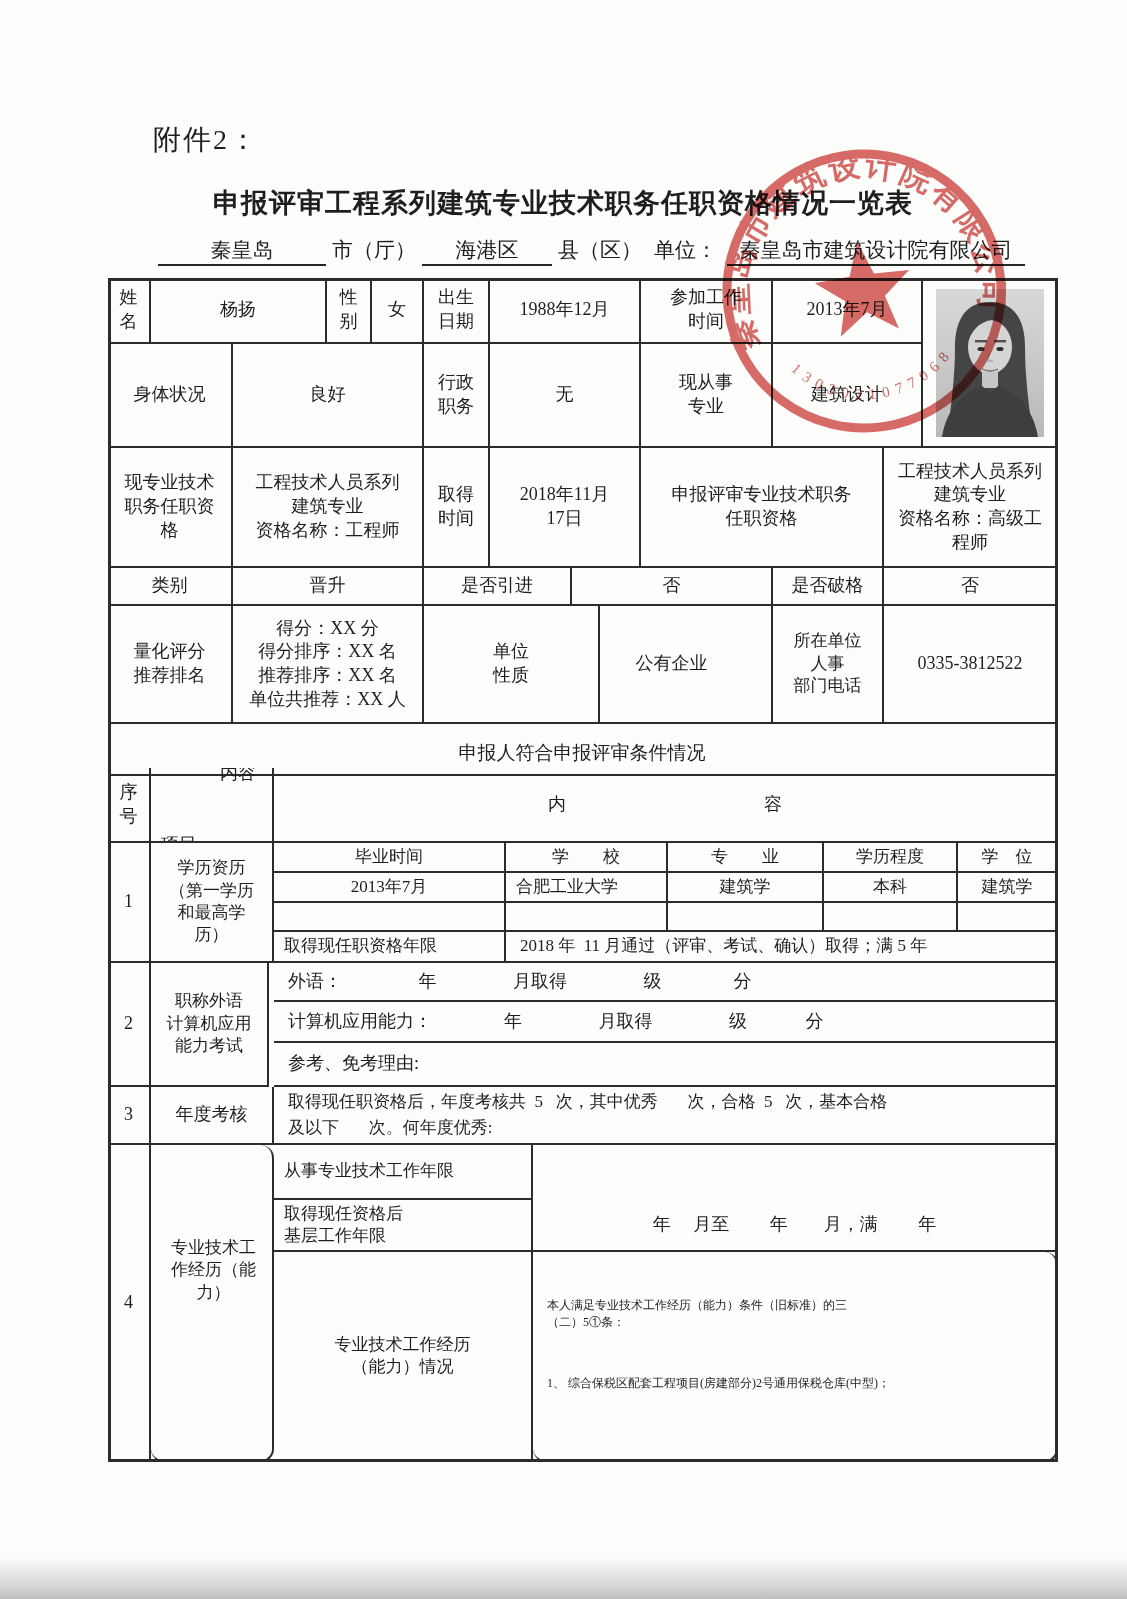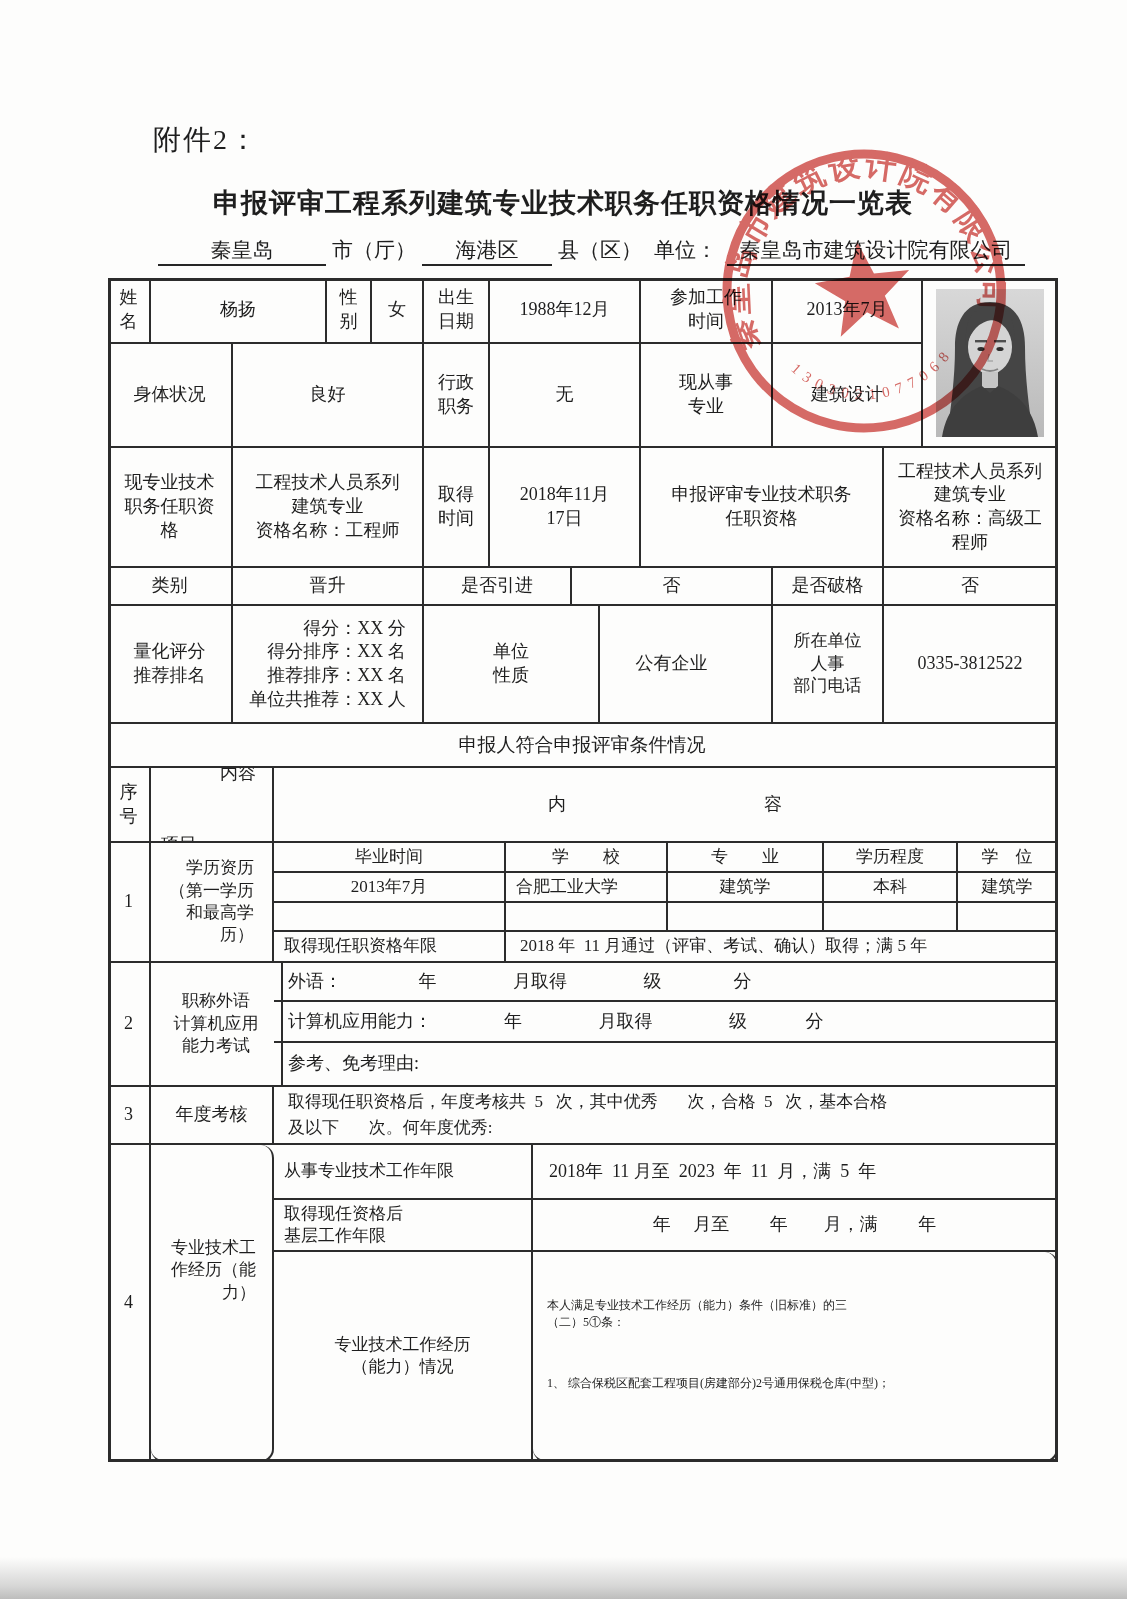--- a/index.html
+++ b/index.html
@@ -18,23 +18,23 @@
   .blank.b3{width:298px;margin-left:4px;}
 
   
   .tbl{position:absolute;left:108px;top:278px;width:950px;height:1184px;}
   .tbl .frame{position:absolute;inset:0;border:3px solid #2c2c2c;box-sizing:border-box;pointer-events:none;}
   .c{position:absolute;box-sizing:border-box;border-right:2px solid #2c2c2c;border-bottom:2px solid #2c2c2c;
      display:flex;align-items:center;justify-content:center;text-align:center;
      white-space:pre-wrap;line-height:1.32;font-size:18px;overflow:hidden;}
   .c.l{justify-content:flex-start;text-align:left;}
   .c.t{align-items:flex-start;border-radius:13px;}
-  .c.al{text-align:right;}       
+  .c.al{text-align:center;}       
   .f17{font-size:17px;}
-  .f19{font-size:19px;}
+  .f19{font-size:19px;margin-top:8px;}
   .pl10{padding-left:10px;}
   .pl14{padding-left:14px;}
   .pl16{padding-left:16px;}
   .lh15{line-height:1.55;}
 
   
   .itemhdr{display:block;padding-top:9px;}
   .itemhdr .top{text-align:right;padding-right:16px;}
   .itemhdr .bot{text-align:left;padding-left:10px;}
 
@@ -183,38 +183,37 @@
     <div class="c f17" style="left:850px;top:595px;width:100px;height:30px">建筑学</div>
     <div class="c" style="left:166px;top:625px;width:232px;height:29px"></div>
     <div class="c" style="left:398px;top:625px;width:162px;height:29px"></div>
     <div class="c" style="left:560px;top:625px;width:156px;height:29px"></div>
     <div class="c" style="left:716px;top:625px;width:134px;height:29px"></div>
     <div class="c" style="left:850px;top:625px;width:100px;height:29px"></div>
     <div class="c f17 l pl10" style="left:166px;top:654px;width:232px;height:31px">取得现任职资格年限</div>
     <div class="c f17 l pl14" style="left:398px;top:654px;width:552px;height:31px">2018 年  11 月通过（评审、考试、确认）取得；满 5 年</div>
 
     <div class="c" style="left:0;top:685px;width:43px;height:124px">2</div>
-    <div class="c f17" style="left:43px;top:685px;width:132px;height:124px">职称外语
+    <div class="c f17" style="left:43px;top:685px;width:118px;height:124px">职称外语
 计算机应用
 能力考试</div>
     <div class="c l pl14" style="left:166px;top:685px;width:784px;height:39px">外语：　　　　 年　　　　 月取得　　　　 级　　　　分</div>
     <div class="c l pl14" style="left:166px;top:724px;width:784px;height:41px">计算机应用能力：　　　　年　　　　 月取得　　　　 级　　　 分</div>
     <div class="c l pl14" style="left:166px;top:765px;width:784px;height:44px">参考、免考理由:</div>
 
     <div class="c" style="left:0;top:809px;width:43px;height:58px">3</div>
     <div class="c" style="left:43px;top:809px;width:123px;height:58px">年度考核</div>
     <div class="c l pl14 f17 lh15" style="left:166px;top:809px;width:784px;height:58px">取得现任职资格后，年度考核共  5   次，其中优秀       次，合格  5   次，基本合格
 及以下       次。何年度优秀:</div>
 
     <div class="c" style="left:0;top:867px;width:43px;height:317px">4</div>
     <div class="c t al f17" style="left:43px;top:867px;width:123px;height:317px;padding:92px 4px 0 8px">专业技术工
 作经历（能
 力）</div>
     <div class="c f17 l pl10" style="left:166px;top:867px;width:259px;height:55px">从事专业技术工作年限</div>
-    <div class="c l pl16" style="left:425px;top:867px;width:525px;height:55px">2018年  11 月至  2023  年  11  月，满  5  年</div>
     <div class="c f17 l pl10" style="left:166px;top:922px;width:259px;height:52px">取得现任资格后
 基层工作年限</div>
     <div class="c" style="left:425px;top:922px;width:525px;height:52px">年　 月至　　 年　　月，满　　 年</div>
     <div class="c f17" style="left:166px;top:974px;width:259px;height:210px">专业技术工作经历
 （能力）情况</div>
     <div class="c t l" style="left:425px;top:974px;width:525px;height:210px">
       <div class="expwrap" style="width:100%">
         <div>本人满足专业技术工作经历（能力）条件（旧标准）的三
 （二）5①条：</div>
         <div class="item">1、 综合保税区配套工程项目(房建部分)2号通用保税仓库(中型)；</div>

